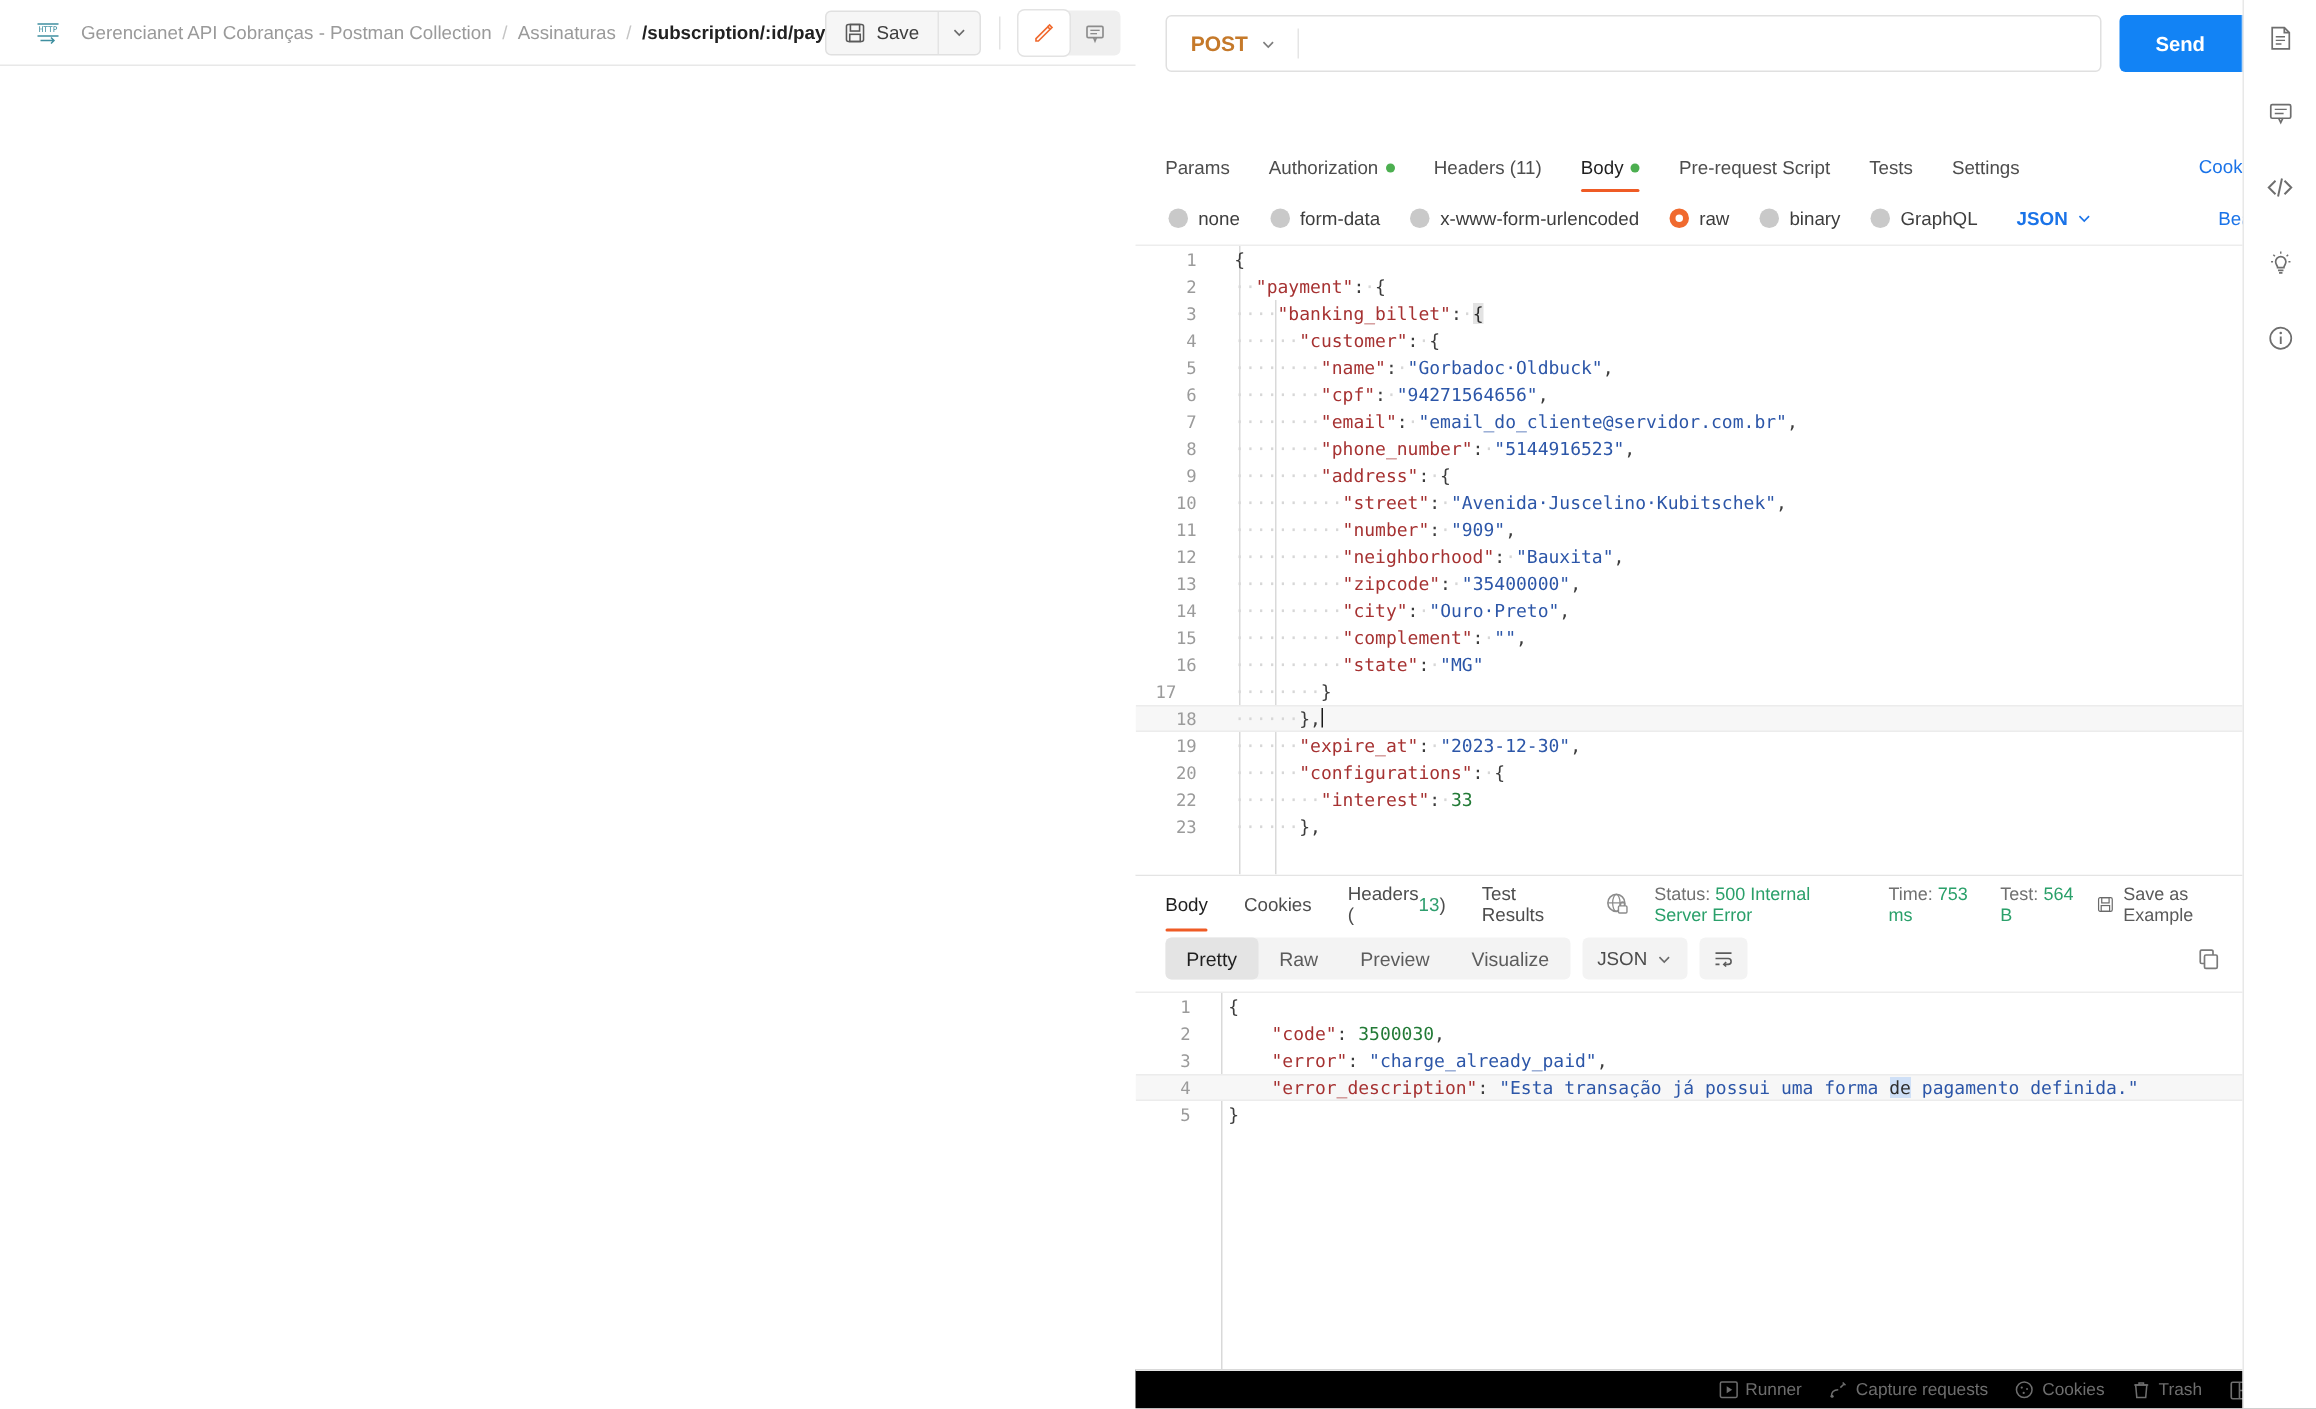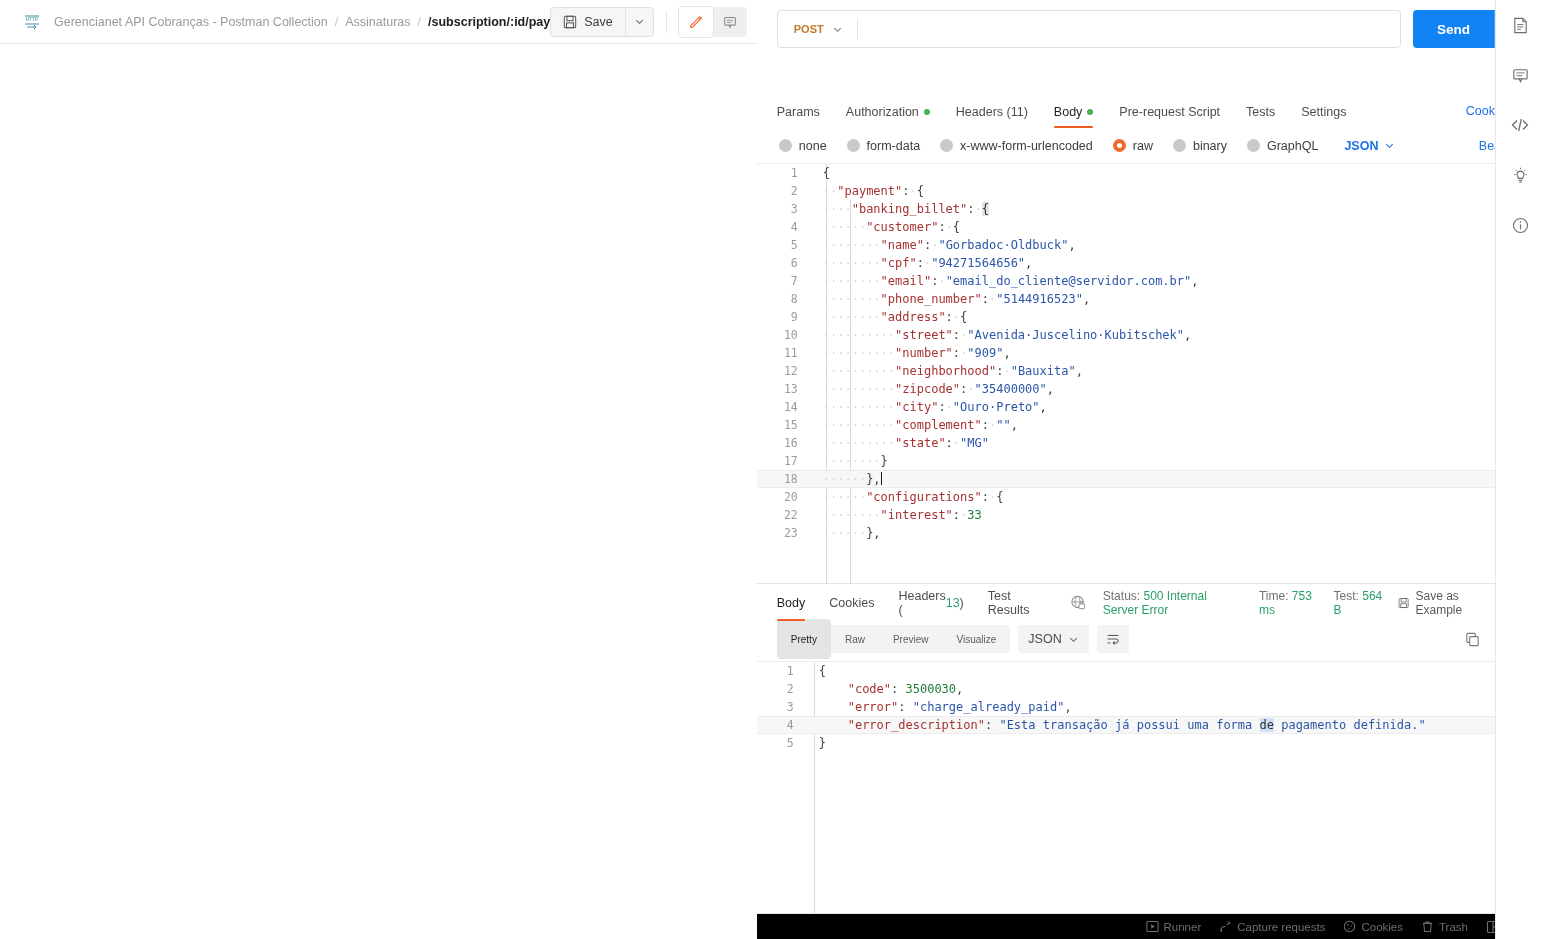--- a/index.html
+++ b/index.html
@@ -49,21 +49,21 @@
   }
   .rail-icon { width: 30px; height: 30px; display: flex; align-items: center; justify-content: center; cursor: pointer; }
 
   
   .main { flex: 1 1 auto; display: flex; flex-direction: column; width: 1495px; min-height: 0; }
 
   
   .urlrow { display: flex; align-items: center; padding: 10px 20px 8px 20px; gap: 12px; }
   .url-wrap { flex: 1 1 auto; display: flex; align-items: stretch; height: 38px; border: 1px solid #e0e0e0; border-radius: 4px; background: #fff; }
   .method-box { display: flex; align-items: center; gap: 8px; padding: 0 14px 0 16px; cursor: pointer; }
-  .method-txt { color: #c5792a; font-weight: bold; font-size: 11px; text-align: right; }
+  .method-txt { color: #c5792a; font-weight: bold; font-size: 14px; text-align: right; }
   .method-div { width: 1px; background: #e5e5e5; margin: 8px 0; }
   .url-input { flex: 1 1 auto; border: none; outline: none; padding: 0 14px; font-size: 13px; color: #2b2b2b; font-family: "Liberation Sans", sans-serif; background: transparent; }
   .send-group { display: flex; align-items: stretch; height: 38px; border-radius: 4px; overflow: hidden; background: #1283f5; }
   .send-btn { padding: 0 24px; display: flex; align-items: center; color: #fff; font-weight: bold; font-size: 13.5px; cursor: pointer; }
   .send-caret { width: 30px; display: flex; align-items: center; justify-content: center; cursor: pointer; border-left: 1px solid rgba(255,255,255,0.22); }
 
   
   .reqtabs { display: flex; align-items: flex-end; padding: 0 20px; gap: 0; position: relative; margin-top: 42px; }
   .rtab { position: relative; padding: 7px 0 9px 0; margin-right: 26px; font-size: 12.5px; color: #4d4d4d; cursor: pointer; display: flex; align-items: center; gap: 5px; white-space: nowrap; }
   .rtab.active { color: #1f1f1f; font-weight: normal; }
@@ -115,21 +115,21 @@
   .rsptab.active { color: #1f1f1f; }
   .rsptab.active::after { content: ""; position: absolute; left: 0; right: 0; bottom: 0; height: 2px; background: #ef5b25; border-radius: 2px; }
   .cnt-green { color: #2f9e6e; }
   .status-area { margin-left: auto; display: flex; align-items: center; gap: 16px; font-size: 12px; color: #707070; }
   .stat-v { color: #2aa06a; }
   .save-ex { display: flex; align-items: center; gap: 6px; color: #5a5a5a; cursor: pointer; }
   .dots { letter-spacing: 1px; color: #8a8a8a; cursor: pointer; font-size: 14px; }
 
   .respbar { display: flex; align-items: center; padding: 4px 20px 8px 20px; gap: 8px; }
   .seg { display: flex; align-items: center; background: #f3f3f3; border-radius: 4px; height: 28px; }
-  .segbtn { padding: 0 14px; height: 40px; display: flex; align-items: center; font-size: 10px; color: #5c5c5c; cursor: pointer; border-radius: 4px; text-align: right; }
+  .segbtn { padding: 0 14px; height: 28px; display: flex; align-items: center; font-size: 13px; color: #5c5c5c; cursor: pointer; border-radius: 4px; text-align: right; }
   .segbtn.active { background: #e4e4e4; color: #1f1f1f; }
   .minibox { display: flex; align-items: center; gap: 6px; height: 28px; padding: 0 10px; background: #f3f3f3; border-radius: 4px; font-size: 12.5px; color: #4b4b4b; cursor: pointer; }
   .iconbox { width: 32px; height: 28px; background: #f3f3f3; border-radius: 4px; display: flex; align-items: center; justify-content: center; cursor: pointer; }
   .respbar-right { margin-left: auto; display: flex; align-items: center; gap: 16px; }
   .plainicon { width: 24px; height: 24px; display: flex; align-items: center; justify-content: center; cursor: pointer; }
 
   .resp-editor { flex: 1 1 auto; border-top: 1px solid #ededed; min-height: 0; }
 
   
   .statusbar {
@@ -302,22 +302,23 @@
           <div class="crow"><span class="lnum" style="flex-basis: 52px; width: 52px;">7</span><span class="ccode"><span class="ws">········</span><span class="k">"email"</span><span class="p">:</span><span class="ws">·</span><span class="s">"email_do_cliente@servidor.com.br"</span><span class="p">,</span></span></div>
           <div class="crow"><span class="lnum" style="flex-basis: 52px; width: 52px;">8</span><span class="ccode"><span class="ws">········</span><span class="k">"phone_number"</span><span class="p">:</span><span class="ws">·</span><span class="s">"5144916523"</span><span class="p">,</span></span></div>
           <div class="crow"><span class="lnum" style="flex-basis: 52px; width: 52px;">9</span><span class="ccode"><span class="ws">········</span><span class="k">"address"</span><span class="p">:</span><span class="ws">·</span><span class="p">{</span></span></div>
           <div class="crow"><span class="lnum" style="flex-basis: 52px; width: 52px;">10</span><span class="ccode"><span class="ws">··········</span><span class="k">"street"</span><span class="p">:</span><span class="ws">·</span><span class="s">"Avenida·Juscelino·Kubitschek"</span><span class="p">,</span></span></div>
           <div class="crow"><span class="lnum" style="flex-basis: 52px; width: 52px;">11</span><span class="ccode"><span class="ws">··········</span><span class="k">"number"</span><span class="p">:</span><span class="ws">·</span><span class="s">"909"</span><span class="p">,</span></span></div>
           <div class="crow"><span class="lnum" style="flex-basis: 52px; width: 52px;">12</span><span class="ccode"><span class="ws">··········</span><span class="k">"neighborhood"</span><span class="p">:</span><span class="ws">·</span><span class="s">"Bauxita"</span><span class="p">,</span></span></div>
           <div class="crow"><span class="lnum" style="flex-basis: 52px; width: 52px;">13</span><span class="ccode"><span class="ws">··········</span><span class="k">"zipcode"</span><span class="p">:</span><span class="ws">·</span><span class="s">"35400000"</span><span class="p">,</span></span></div>
           <div class="crow"><span class="lnum" style="flex-basis: 52px; width: 52px;">14</span><span class="ccode"><span class="ws">··········</span><span class="k">"city"</span><span class="p">:</span><span class="ws">·</span><span class="s">"Ouro·Preto"</span><span class="p">,</span></span></div>
           <div class="crow"><span class="lnum" style="flex-basis: 52px; width: 52px;">15</span><span class="ccode"><span class="ws">··········</span><span class="k">"complement"</span><span class="p">:</span><span class="ws">·</span><span class="s">""</span><span class="p">,</span></span></div>
           <div class="crow"><span class="lnum" style="flex-basis: 52px; width: 52px;">16</span><span class="ccode"><span class="ws">··········</span><span class="k">"state"</span><span class="p">:</span><span class="ws">·</span><span class="s">"MG"</span></span></div>
-          <div class="crow"><span class="lnum" style="flex-basis: 52px; width: 52px;">17</span><span class="ccode"><span class="ws">········</span><span class="p">}</span></span></div>
+          <div class="crow"><span class="lnum" style="flex-basis: 52px; width: 52px; text-align: center;">17</span><span class="ccode"><span class="ws">········</span><span class="p">}</span></span></div>
           <div class="crow hl"><span class="lnum" style="flex-basis: 52px; width: 52px;">18</span><span class="ccode"><span class="ws">······</span><span class="p">},</span><span class="caret-blk"></span></span></div>
+          <div class="crow"><span class="lnum" style="flex-basis: 52px; width: 52px;">19</span><span class="ccode"><span class="ws">······</span><span class="k">"expire_at"</span><span class="p">:</span><span class="ws">·</span><span class="s">"2023-12-30"</span><span class="p">,</span></span></div>
           <div class="crow"><span class="lnum" style="flex-basis: 52px; width: 52px;">20</span><span class="ccode"><span class="ws">······</span><span class="k">"configurations"</span><span class="p">:</span><span class="ws">·</span><span class="p">{</span></span></div>
           <div class="crow"><span class="lnum" style="flex-basis: 52px; width: 52px;">22</span><span class="ccode"><span class="ws">········</span><span class="k">"interest"</span><span class="p">:</span><span class="ws">·</span><span class="n">33</span></span></div>
           <div class="crow"><span class="lnum" style="flex-basis: 52px; width: 52px;">23</span><span class="ccode"><span class="ws">······</span><span class="p">},</span></span></div>
         </div>
       <div class="vscroll" style="height:420px;">
         <div class="vthumb" style="top:2px; height:262px;"></div>
         <div class="vmark" style="top:264px;"></div>
         <div class="vthumb" style="top:270px; height:80px; background:#c6c6c6;"></div>
       </div>
     </div>

